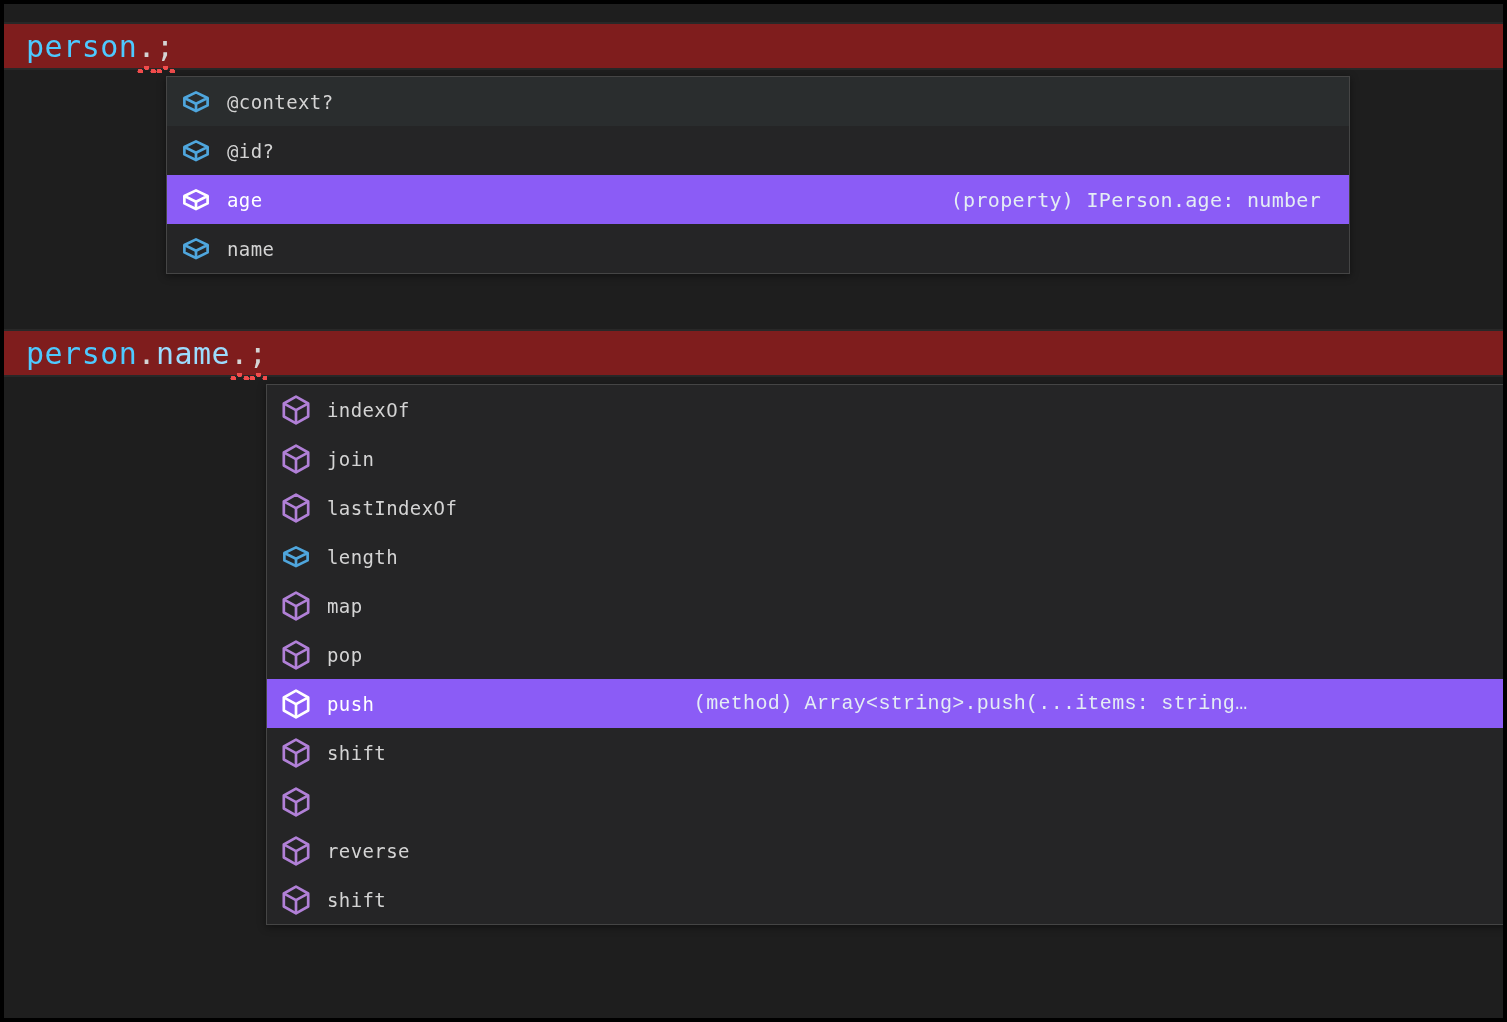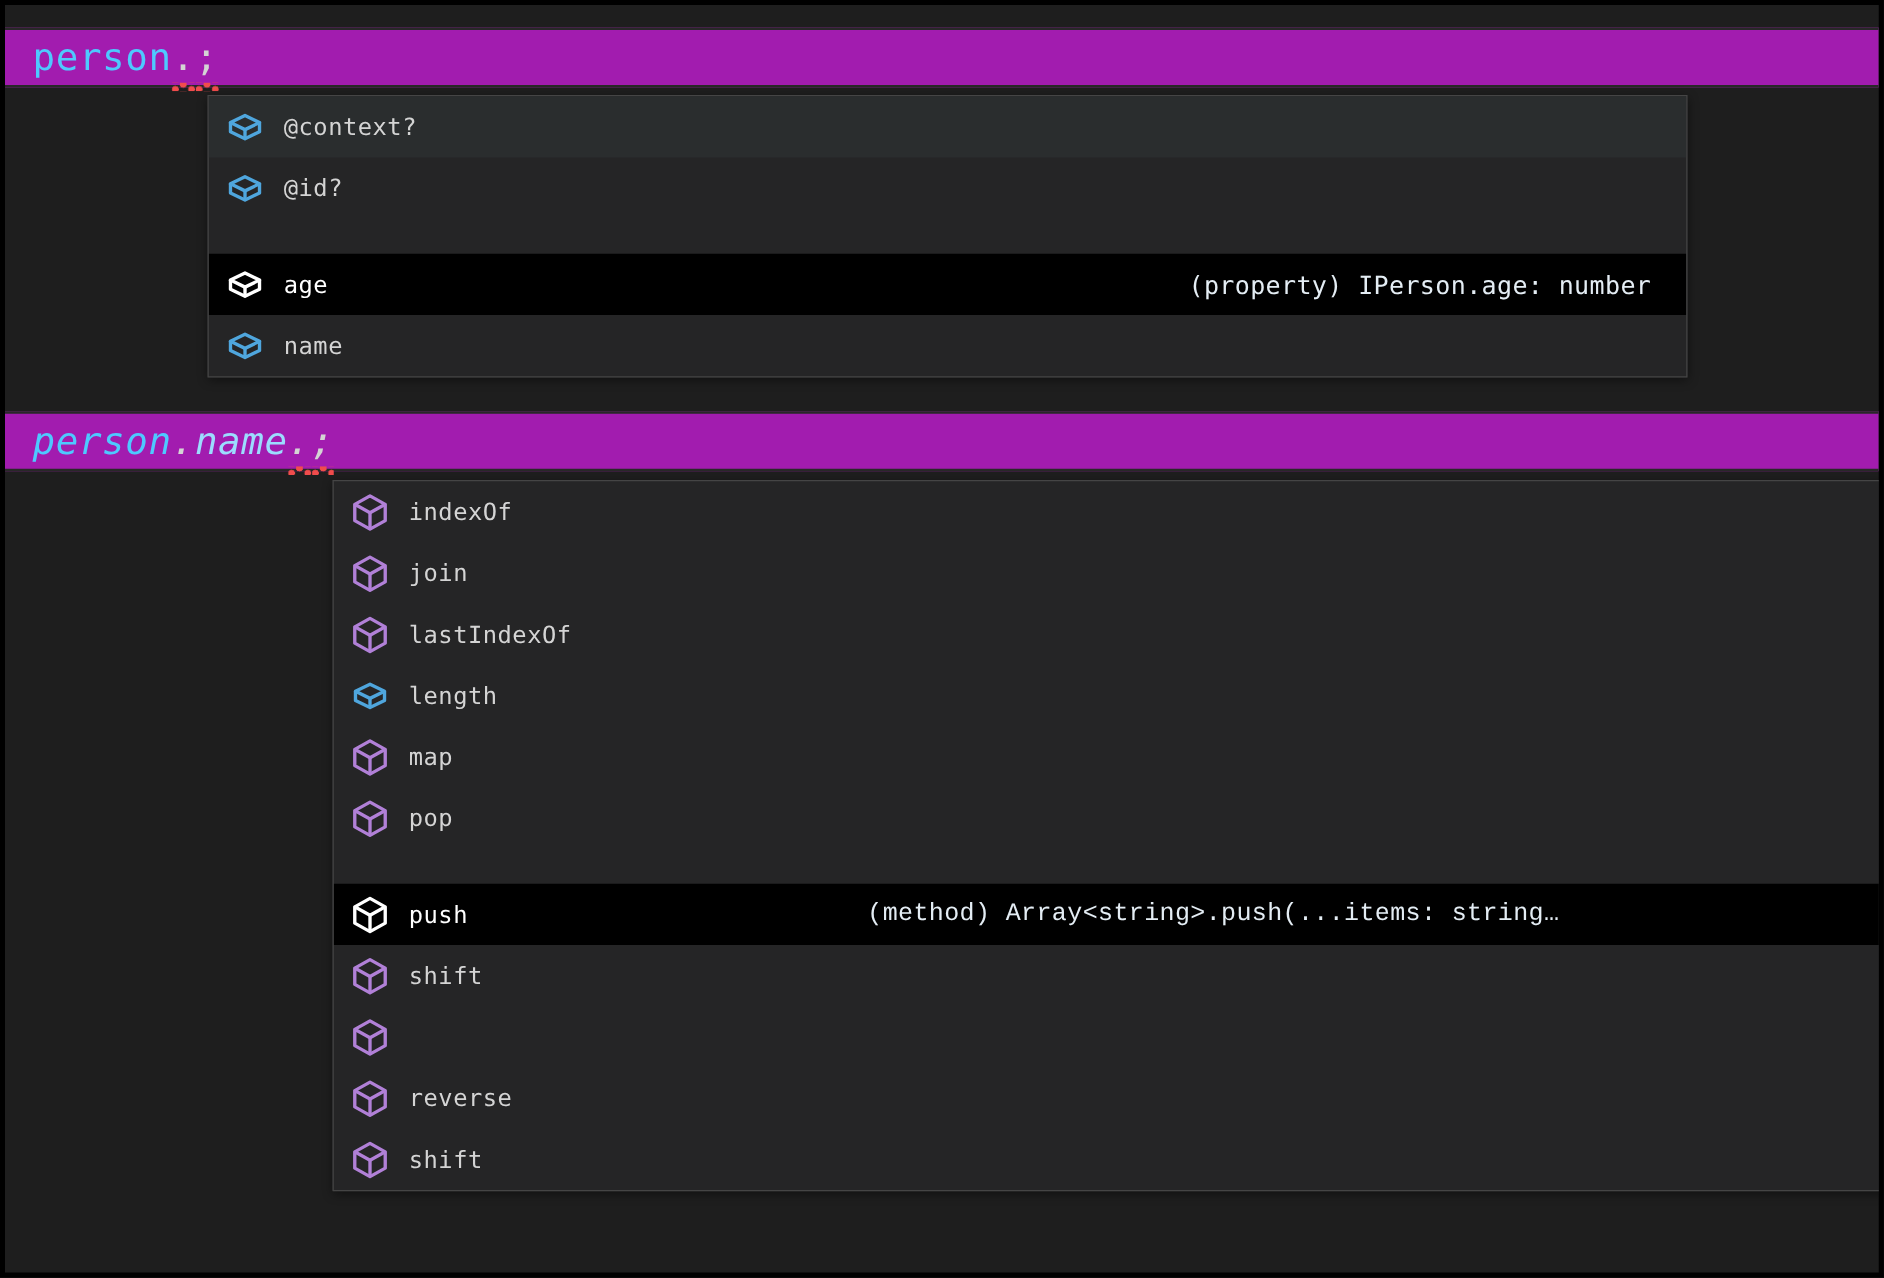--- a/index.html
+++ b/index.html
@@ -25,21 +25,21 @@
   }
 
   
   .code-line {
     position: absolute;
     left: 0;
     width: 100%;
     height: 48px;
     display: flex;
     align-items: center;
-    background: #a21caf;
+    background: #7f1d1d;
     box-sizing: border-box;
     border-top: 2px solid #282828;
     border-bottom: 2px solid #282828;
     white-space: pre;
     font-size: 30px;
     letter-spacing: 0.5px;
   }
   .code-line .txt { position: relative; }
 
   .tok-ident   { color: #4ec9ff; }
@@ -70,21 +70,21 @@
   }
   .srow {
     display: flex;
     align-items: center;
     height: 49px;
     padding-left: 12px;
     box-sizing: border-box;
     position: relative;
   }
   .srow.hover    { background: #2a2d2e; }
-  .srow.selected { background: #000000; margin-top: 28px; }
+  .srow.selected { background: #8b5cf6; }
 
   .sicon {
     width: 34px;
     height: 34px;
     flex: 0 0 34px;
     margin-right: 14px;
     display: block;
   }
   .slabel {
     font-size: 19px;
@@ -156,21 +156,21 @@
             <path d="M12 5.2 L20.2 9.2 L12 13.2 L3.8 9.2 Z"></path>
             <path d="M3.8 9.2 L3.8 14.4 L12 18.4 L20.2 14.4 L20.2 9.2"></path>
             <path d="M12 13.2 L12 18.4"></path>
           </g>
         </svg>
         <span class="slabel">name</span>
         <span class="sdetail right"></span>
       </div>
     </div>
 
-  <div class="code-line" id="line2" style="top:325px;"><span style="padding-left: 22px; font-style: italic;"><span class="txt tok-ident">person</span><span class="txt tok-punct">.</span><span class="txt tok-prop">name</span><span class="txt tok-punct">.<span class="squiggle"></span></span><span class="txt tok-punct">;<span class="squiggle"></span></span></span></div>
+  <div class="code-line" id="line2" style="top:325px;"><span style="padding-left: 22px;"><span class="txt tok-ident">person</span><span class="txt tok-punct">.</span><span class="txt tok-prop">name</span><span class="txt tok-punct">.<span class="squiggle"></span></span><span class="txt tok-punct">;<span class="squiggle"></span></span></span></div>
 
   <div class="suggest" id="sw2" style="left:262px; top:380px; width:1276px;">
       <div class="srow">
         <svg class="sicon" viewBox="0 0 24 24">
           <g fill="none" stroke="#b180d7" stroke-width="1.9" stroke-linejoin="round">
             <path d="M12 2.6 L20.6 7.4 L20.6 16.6 L12 21.4 L3.4 16.6 L3.4 7.4 Z"></path>
             <path d="M3.6 7.5 L12 12.1 L20.4 7.5"></path>
             <path d="M12 12.1 L12 21.3"></path>
           </g>
         </svg>

